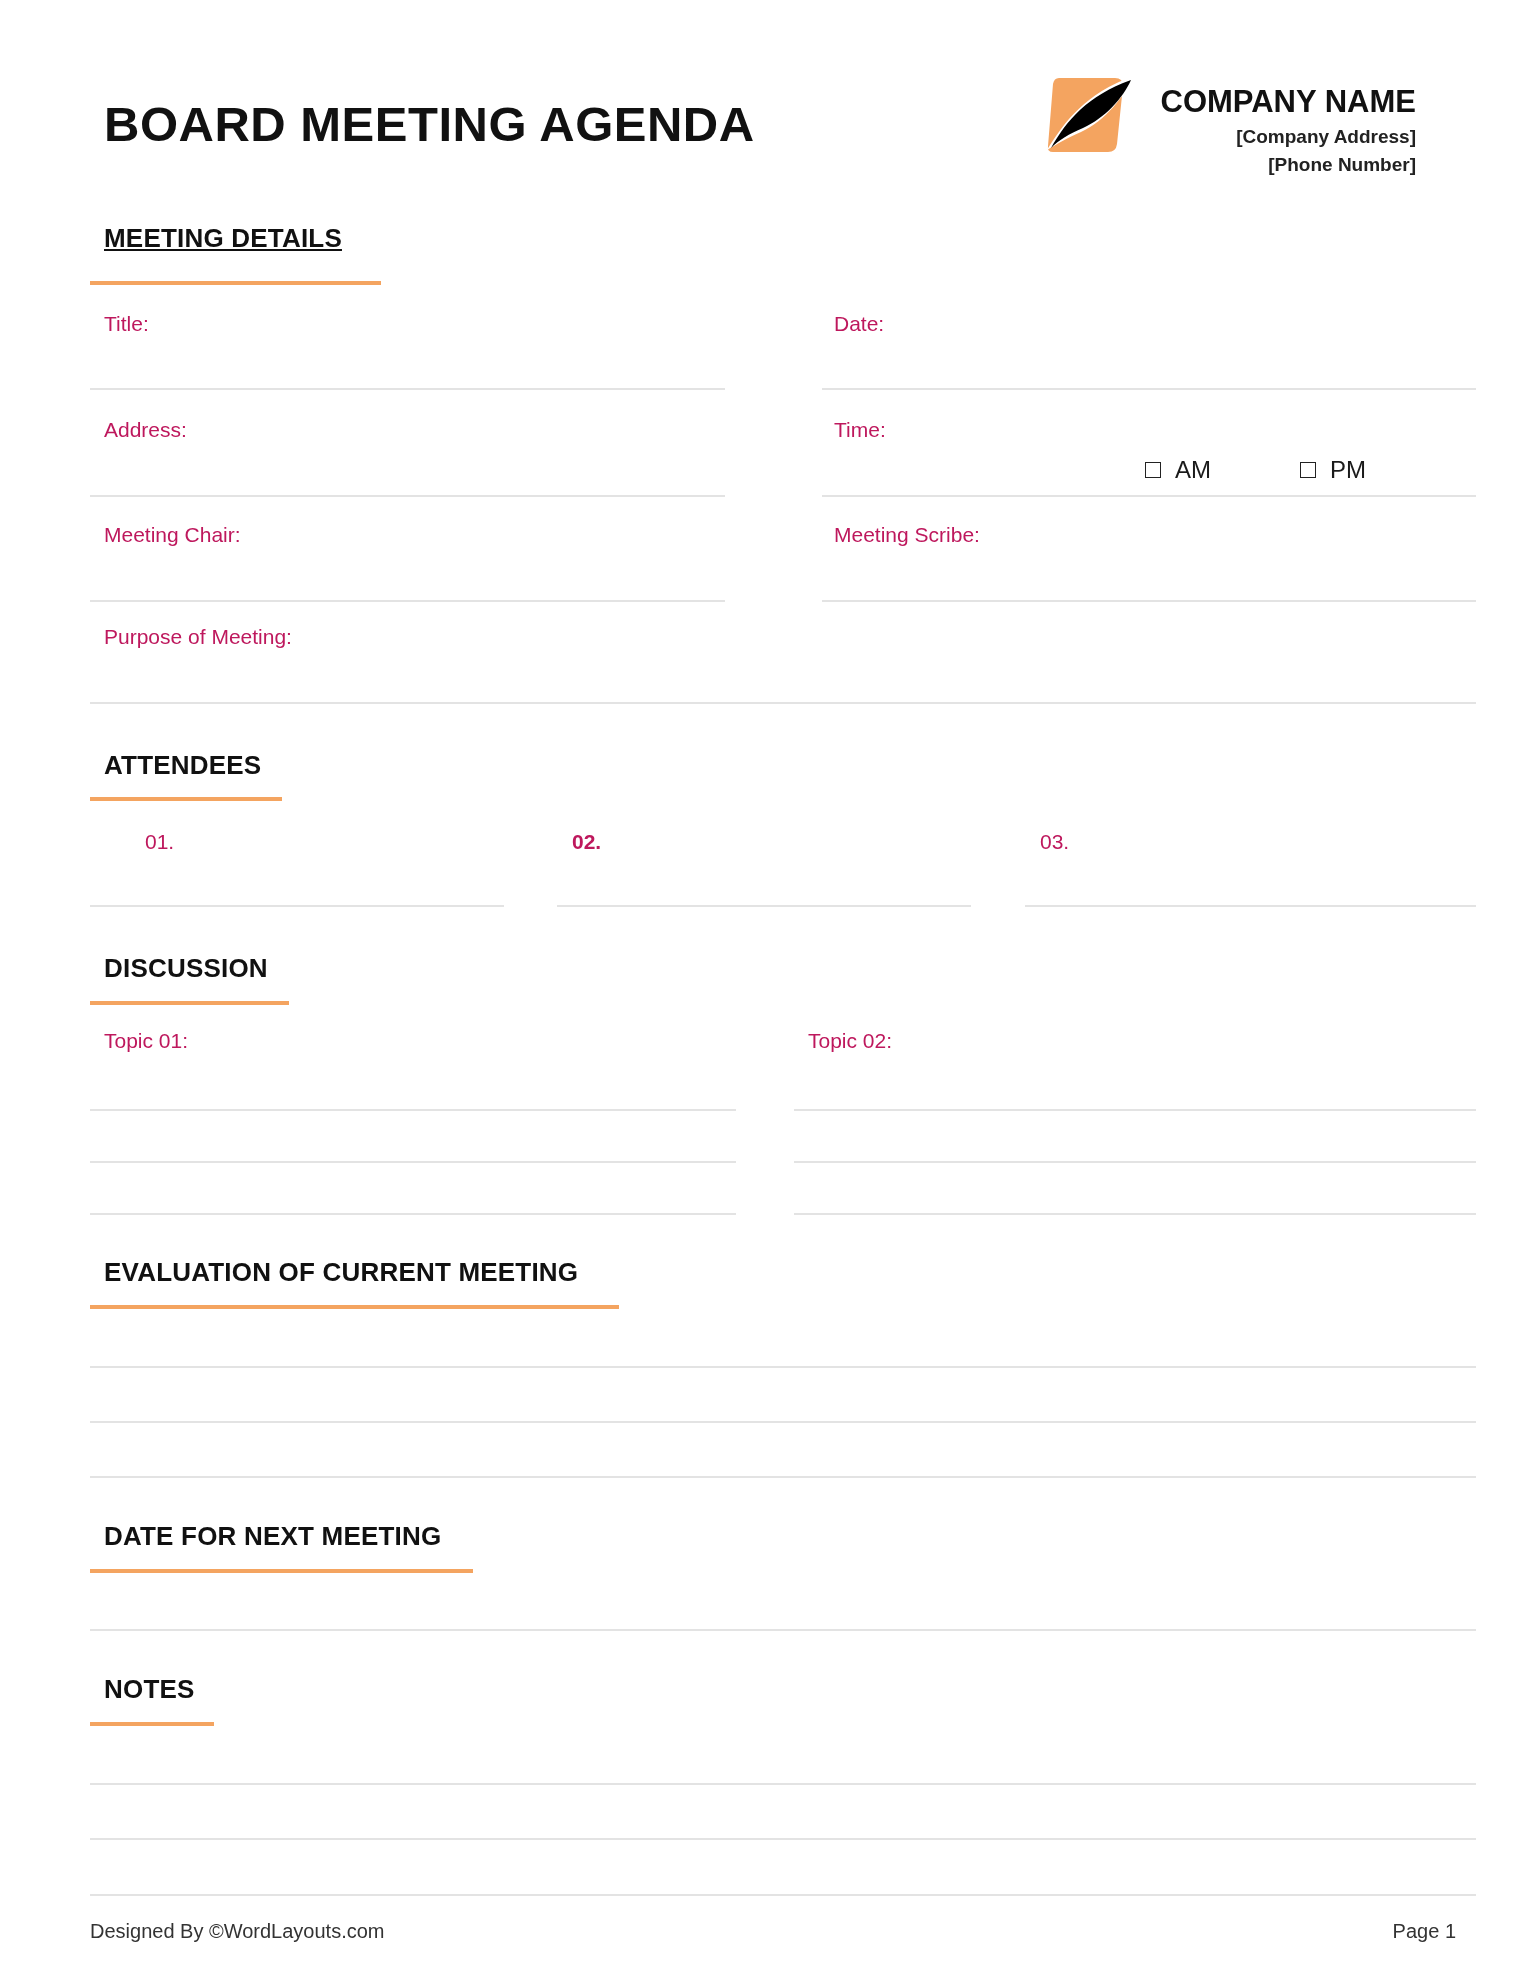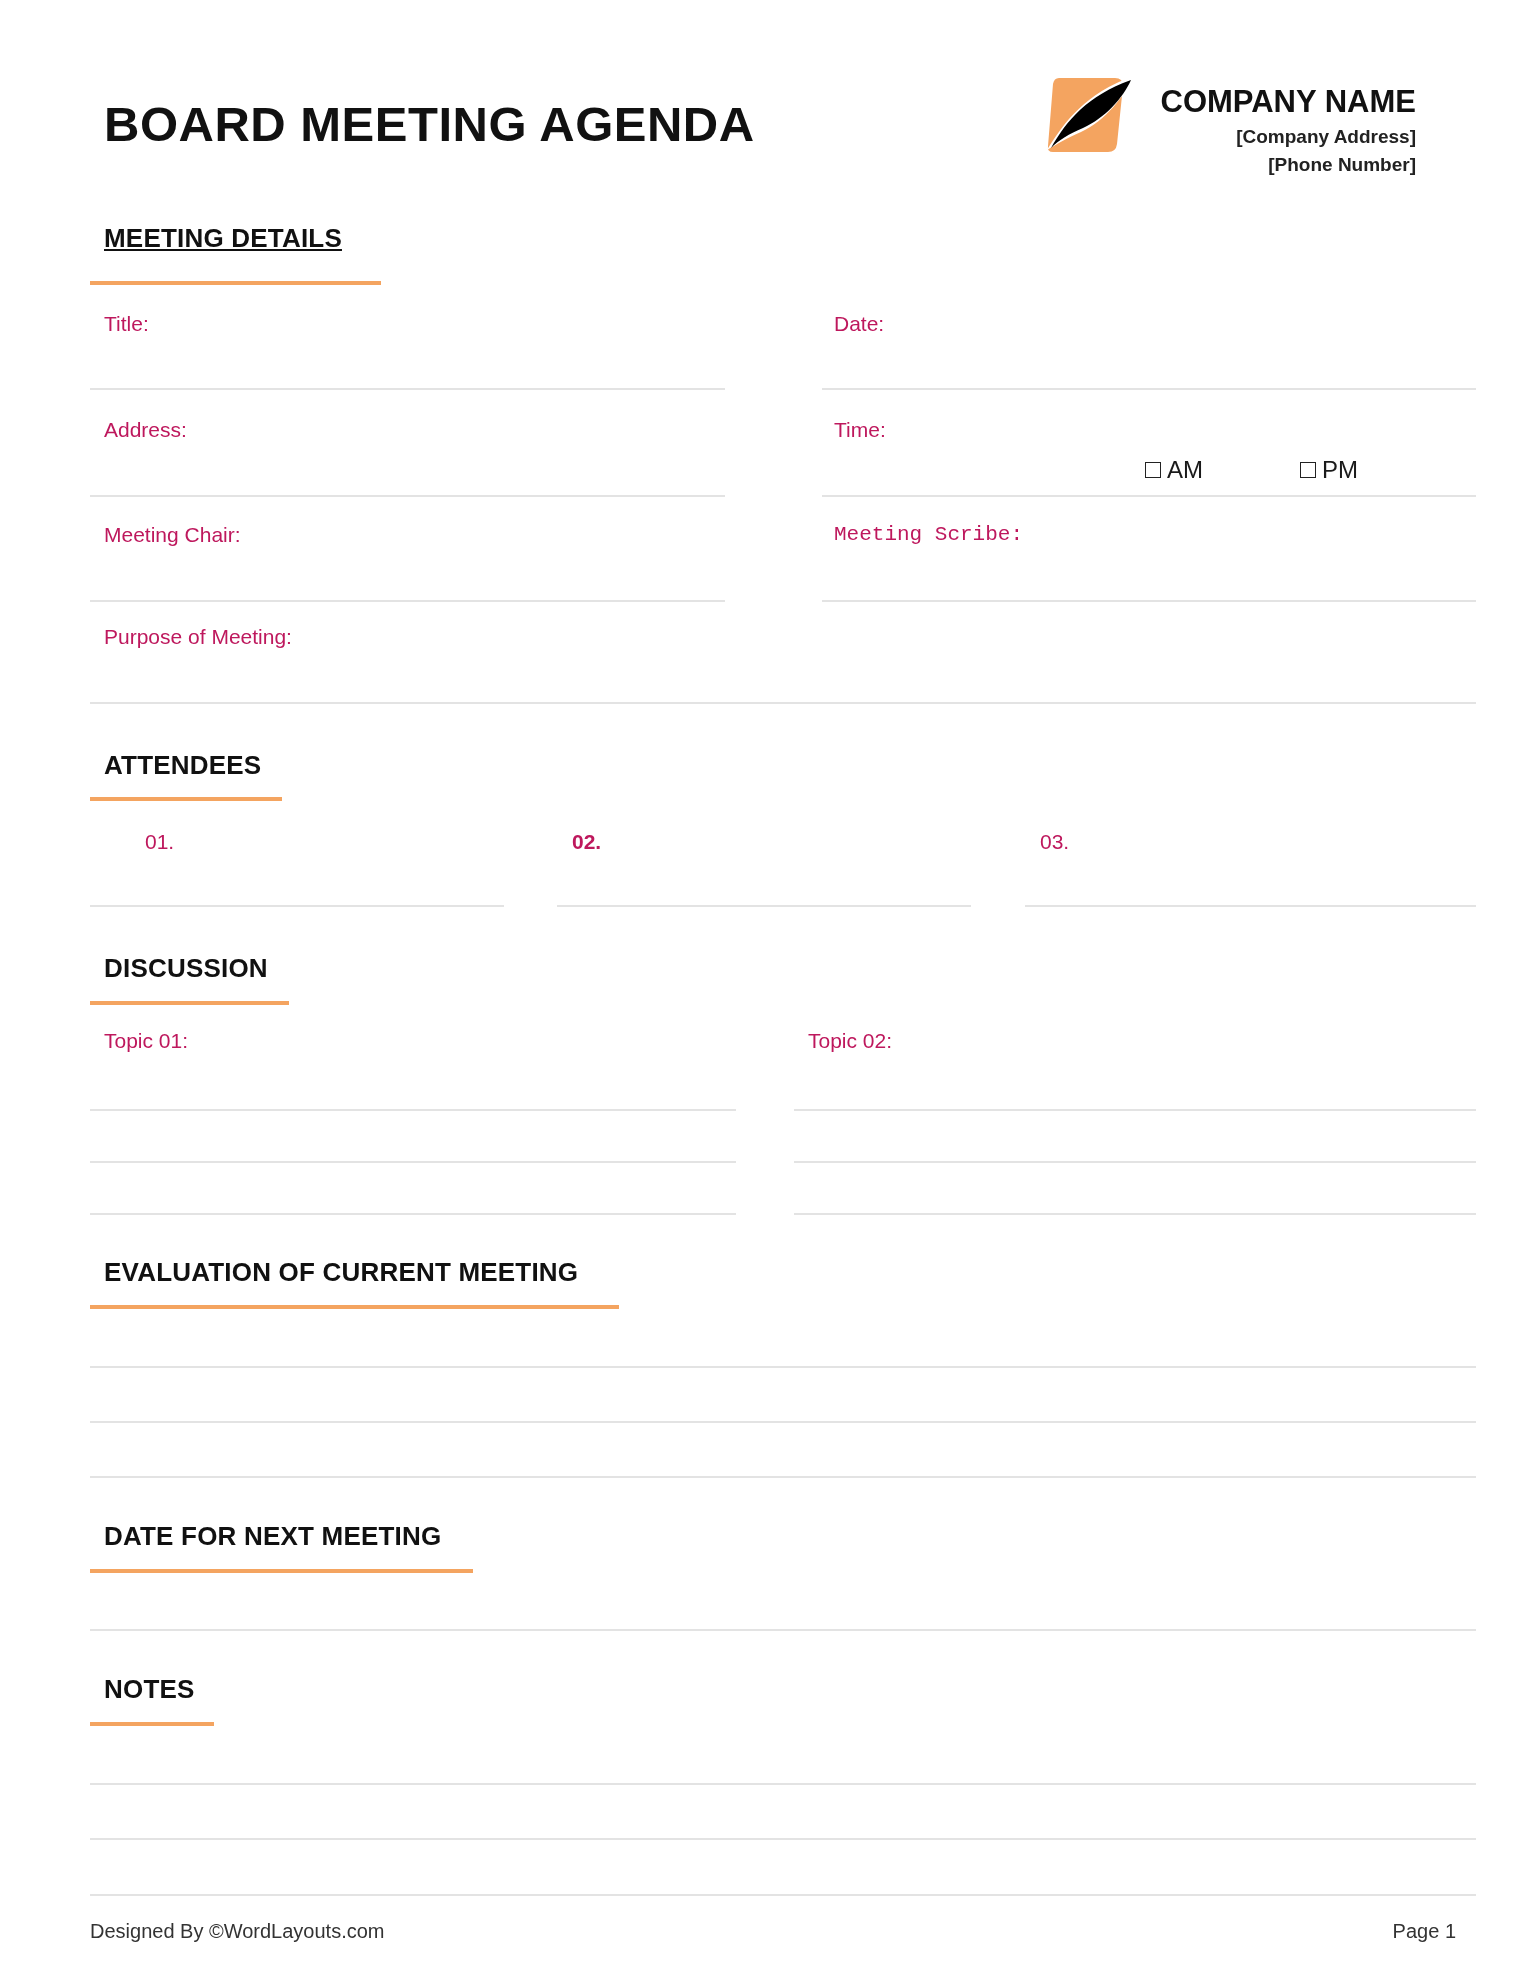--- a/index.html
+++ b/index.html
@@ -7,21 +7,21 @@
          font-family: "Liberation Sans", "DejaVu Sans", sans-serif; color: #111; }
   .abs { position: absolute; }
   .doc-title { left: 104px; top: 96px; font-size: 49px; font-weight: 700; letter-spacing: 0.5px; white-space: nowrap; }
   .logo { left: 1045px; top: 76px; width: 92px; height: 78px; }
   .company-name { right: 120px; top: 84px; font-size: 31px; font-weight: 700; text-align: center; white-space: nowrap; }
   .company-line { right: 120px; font-size: 19px; font-weight: 700; text-align: right; white-space: nowrap; color: #222; }
   .sec-head { left: 104px; font-size: 26px; font-weight: 700; white-space: nowrap; letter-spacing: 0.2px; }
   .sec-under { left: 90px; height: 4px; background: #f4a460; }
   .label { font-size: 21px; white-space: nowrap; color: #be185d; text-align: right; }
   .rule { height: 2px; background: #e3e3e3; }
-  .check { font-size: 24px; white-space: nowrap; color: #1a1a1a; display: flex; align-items: center; gap: 6px; }
+  .check { font-size: 24px; white-space: nowrap; color: #1a1a1a; display: flex; align-items: center; gap: 14px; }
   .box { width: 16px; height: 16px; border: 1.6px solid #222; display: inline-block; box-sizing: border-box; }
   .footer { font-size: 20px; color: #333; white-space: nowrap; }
 </style>
 </head>
 <body>
 
 <div class="abs doc-title">BOARD MEETING AGENDA</div>
 
 <div class="abs logo">
   <svg width="92" height="78" viewBox="0 0 92 78">
@@ -50,21 +50,21 @@
   <span>AM</span>
 </div>
 <div class="abs check" style="left:1300px; top:456px;">
   <span class="box"></span>
   <span>PM</span>
 </div>
 <div class="abs rule" style="left:822px; top:495px; width:654px;"></div>
 
 <div class="abs label" style="left:104px; top:523px;">Meeting Chair:</div>
 <div class="abs rule" style="left:90px; top:600px; width:635px;"></div>
-<div class="abs label" style="left:834px; top:523px;font-family:Liberation Mono, monospace;">Meeting Scribe:</div>
+<div class="abs label" style="left:834px; top:523px;">Meeting Scribe:</div>
 <div class="abs rule" style="left:822px; top:600px; width:654px;"></div>
 
 <div class="abs label" style="left:104px; top:625px;">Purpose of Meeting:</div>
 <div class="abs rule" style="left:90px; top:702px; width:1386px;"></div>
 
 <div class="abs sec-head" style="top:750px;">ATTENDEES</div>
 <div class="abs sec-under" style="top:797px; width:192px;"></div>
 
 <div class="abs label" style="left:104px; top:830px;margin-left:41px;">01.</div>
 <div class="abs rule" style="left:90px; top:905px; width:414px;"></div>

